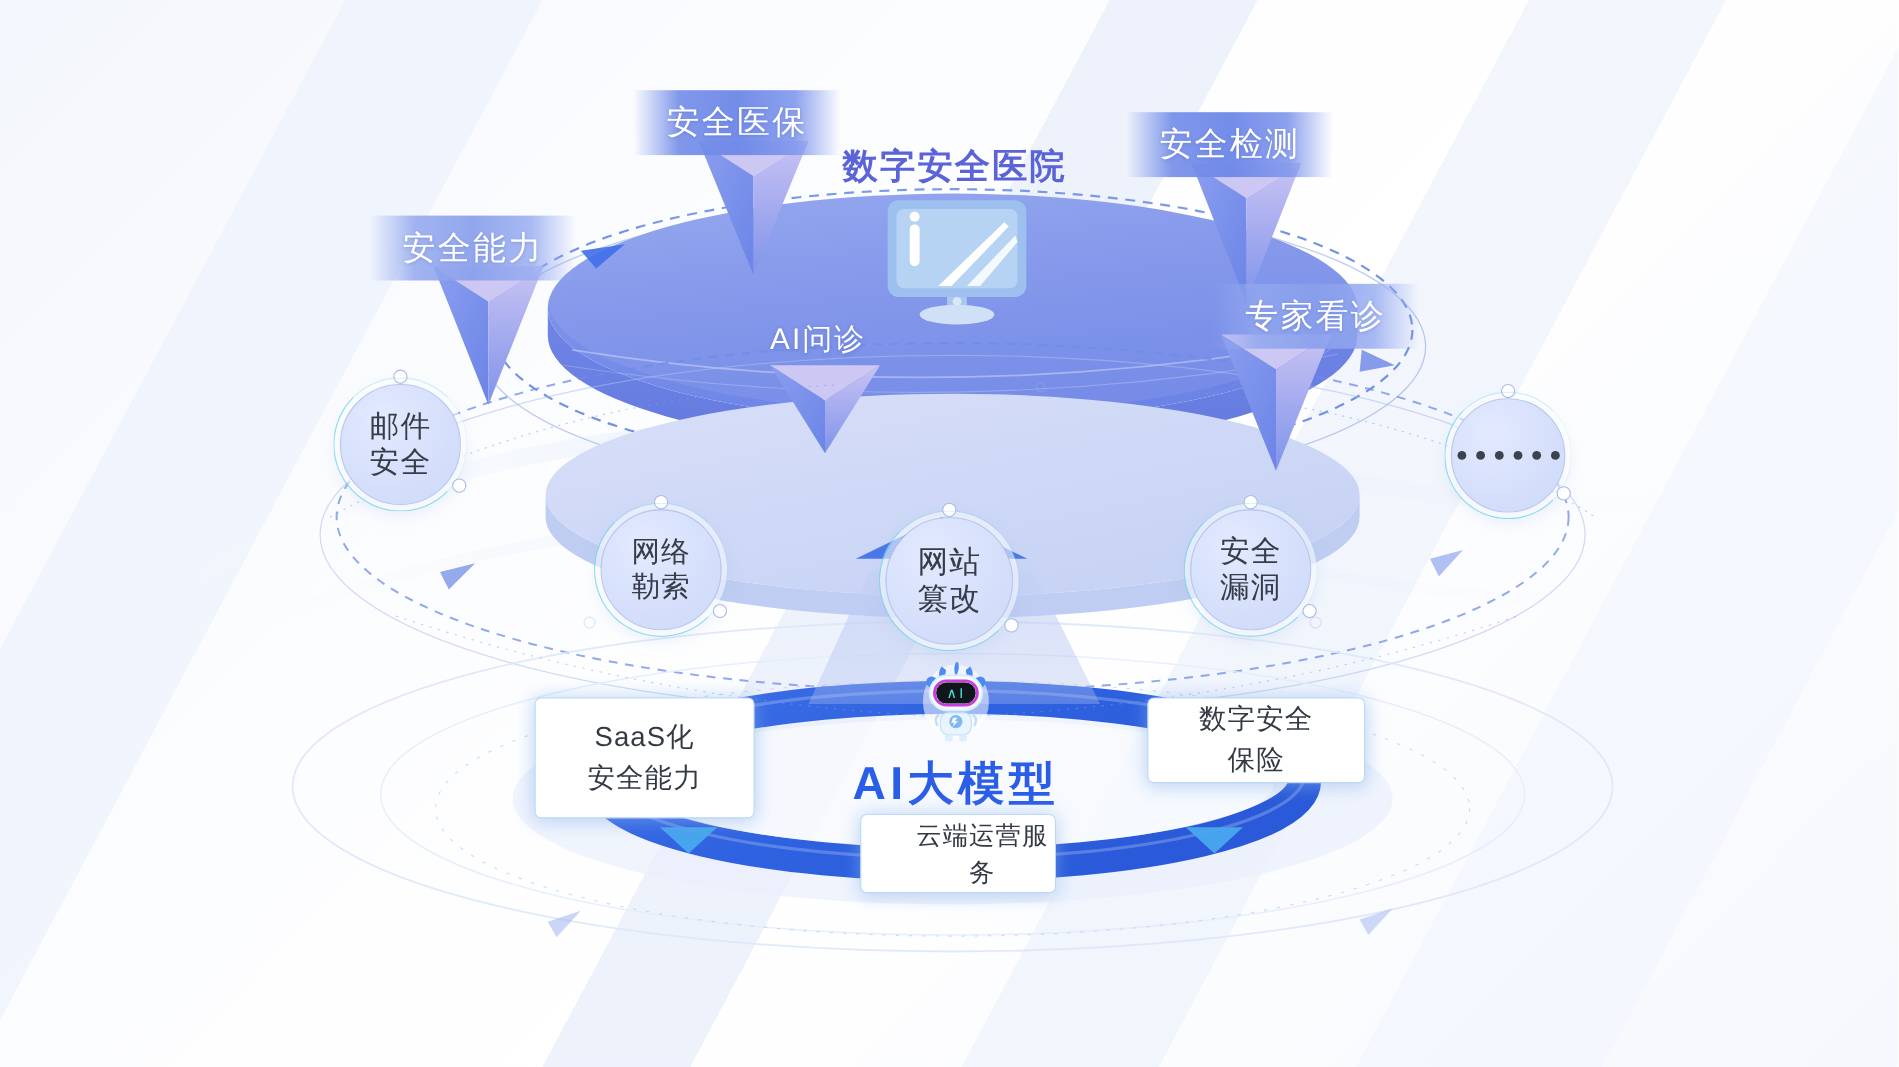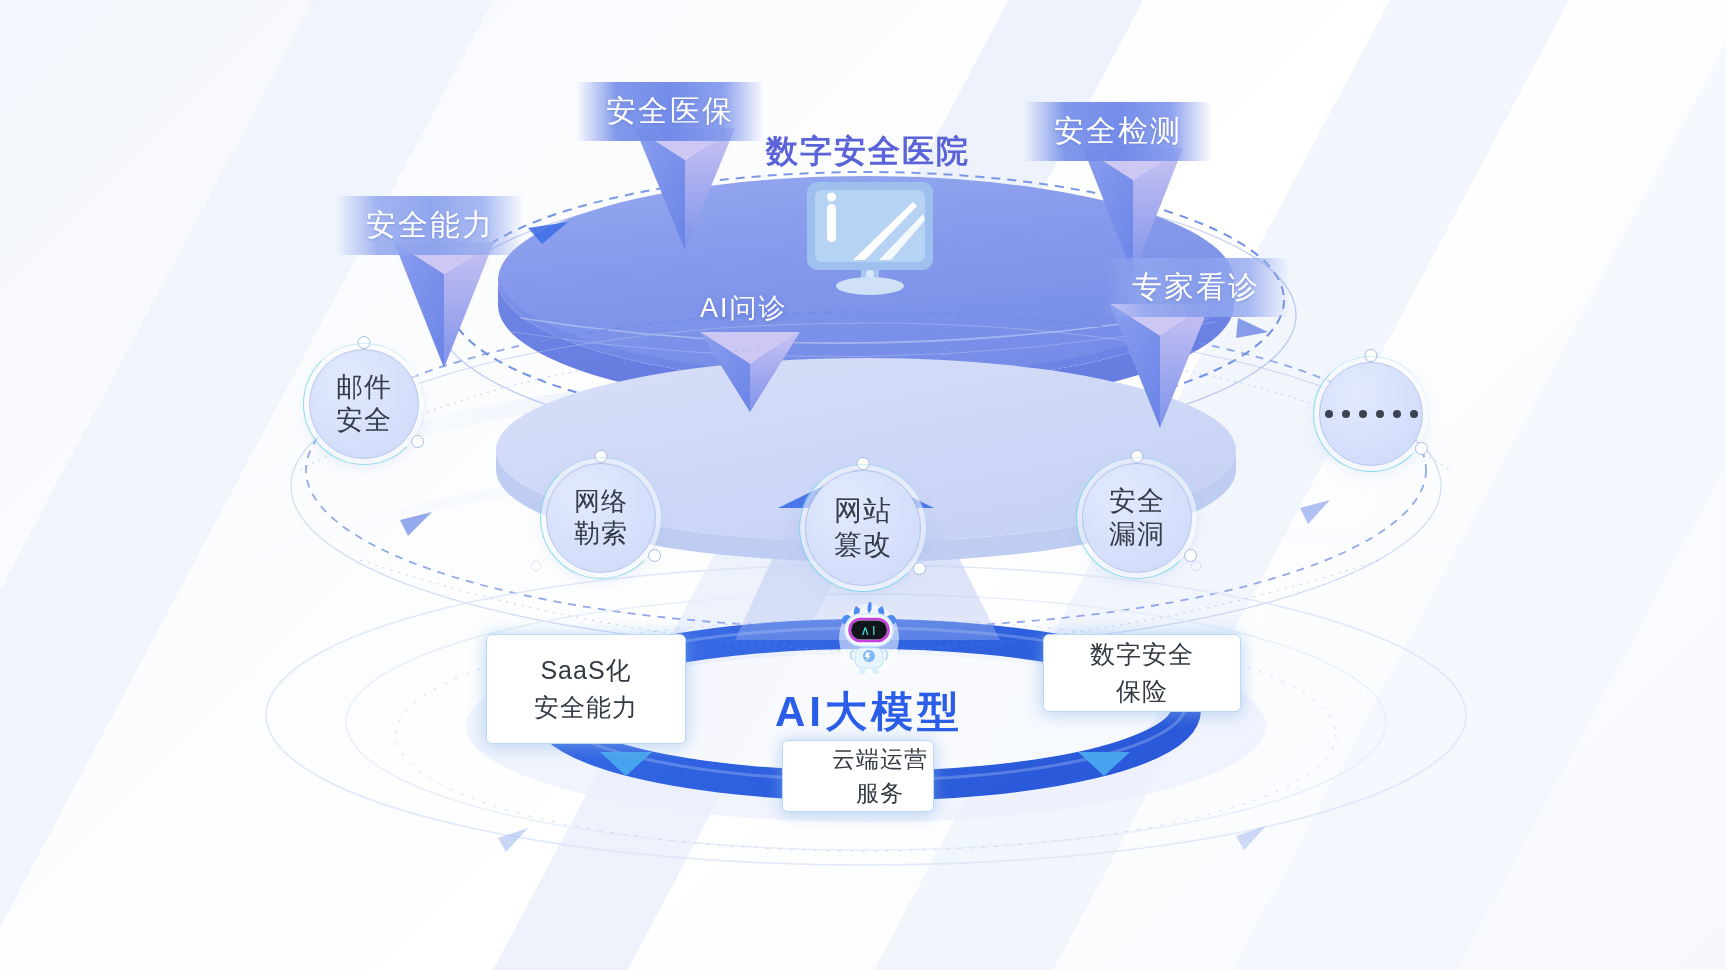--- a/index.html
+++ b/index.html
@@ -378,16 +378,16 @@
   <div class="card" style="left:486px; top:634px; width:200px; height:110px;">
     <span>SaaS化</span>
     <span>安全能力</span>
   </div>
 
   <div class="card" style="left:1043px; top:634px; width:198px; height:78px;">
     <span>数字安全</span>
     <span>保险</span>
   </div>
 
-  <div class="card small" style="left:782px; top:740px; width:152px; height:72px;padding-left:44px;">
+  <div class="card small" style="left:782px; top:740px; width:178px; height:72px;padding-left:44px;">
     <span>云端运营服务</span>
   </div>
 </div>
 
 </body></html>

